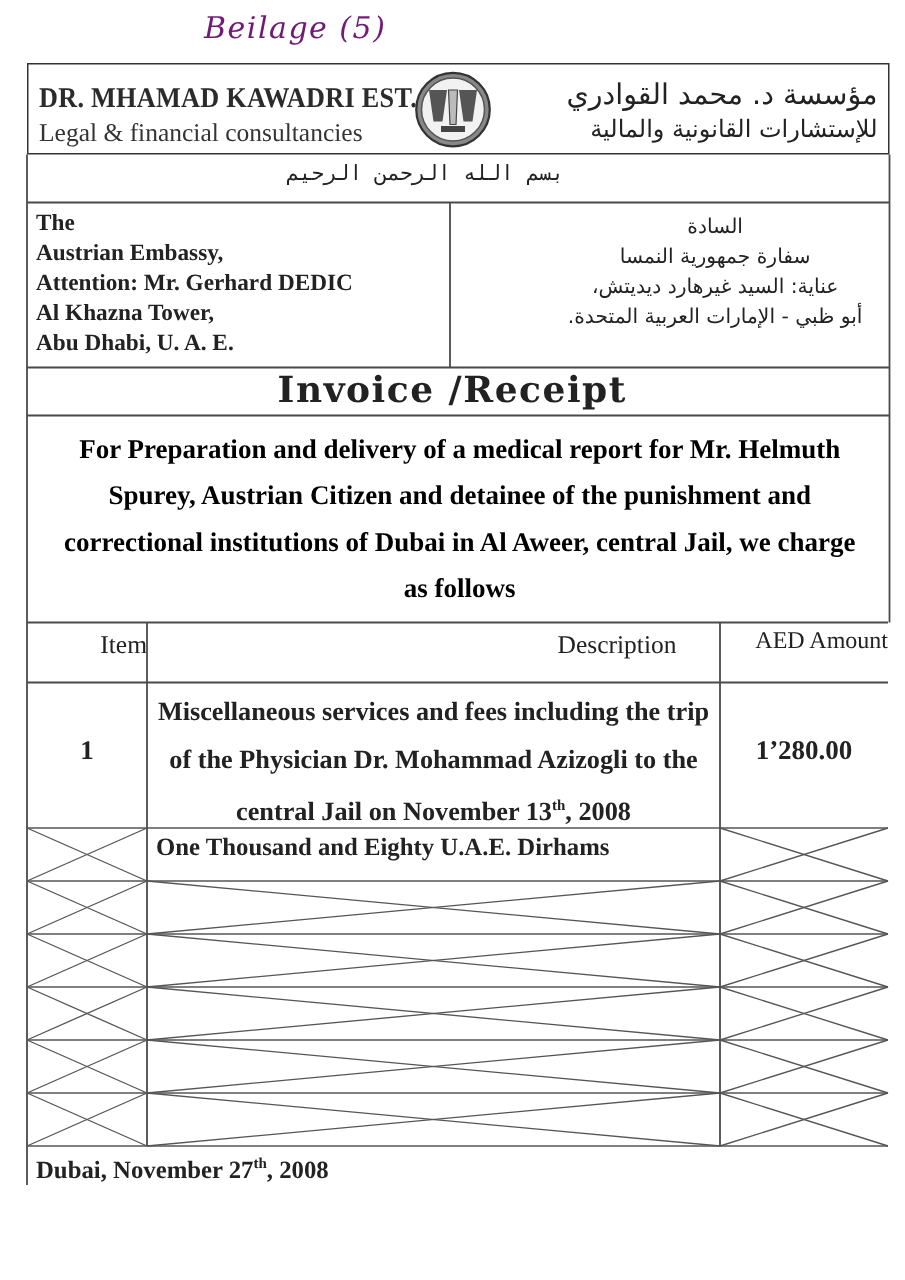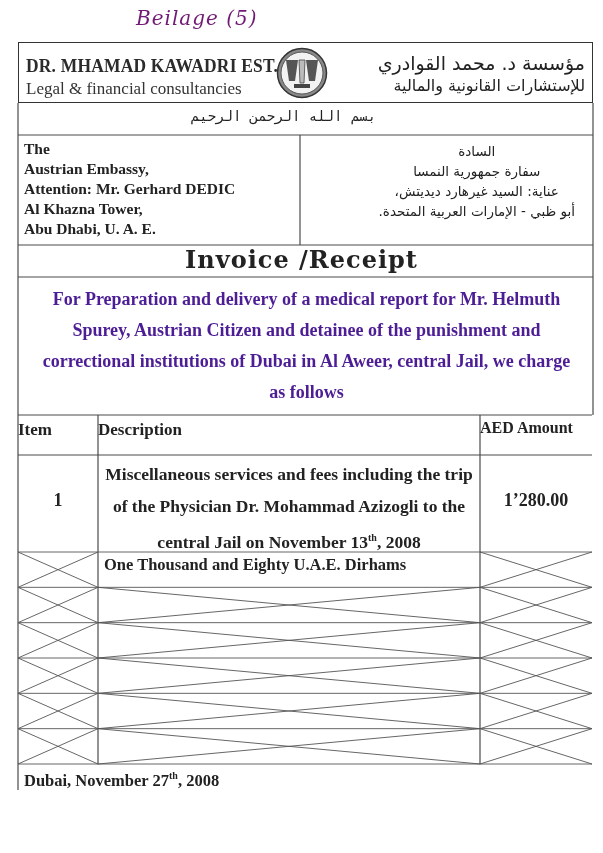--- a/index.html
+++ b/index.html
@@ -24,23 +24,23 @@
                font-family:Liberation Mono, monospace; font-size:14px; color:#222; }
 
   .addr-en { left:24px; top:139px; font-weight:bold; font-size:15.5px; line-height:20px; color:#222; }
   .addr-ar { right:28px; top:141px; direction:rtl; text-align:center; font-family:"DejaVu Sans", sans-serif;
              font-size:13.5px; line-height:20px; color:#222; }
 
   .doc-title { left:14px; width:575px; top:245px; text-align:center; font-family:"DejaVu Serif", serif;
                font-weight:bold; font-size:24px; letter-spacing:1px; color:#222; }
 
   .intro { left:34px; width:545px; top:284px; text-align:center; font-weight:bold; font-size:18px;
-           line-height:31px; color:#4c1d95; }
+           line-height:31px; color:#000000; }
 
-  .th { top:420px; font-weight:bold; font-size:17px; color:#222; text-align:left; }
+  .th { top:420px; font-weight:normal; font-size:17px; color:#222; text-align:right; }
   .td { font-weight:bold; color:#222; text-align:center; }
   .desc { left:100px; width:378px; top:458px; font-size:17.5px; line-height:32px; }
   .desc sup { font-size:10px; }
   .item-no { left:18px; width:80px; top:490px; font-size:18px; }
   .amount { left:480px; width:112px; top:490px; font-size:18px; }
   .words { left:104px; top:555px; font-size:16.5px; font-weight:bold; color:#222; }
 
   .footer-date { left:24px; top:770px; font-weight:bold; font-size:16.5px; color:#222; }
   .footer-date sup { font-size:10px; }
 

